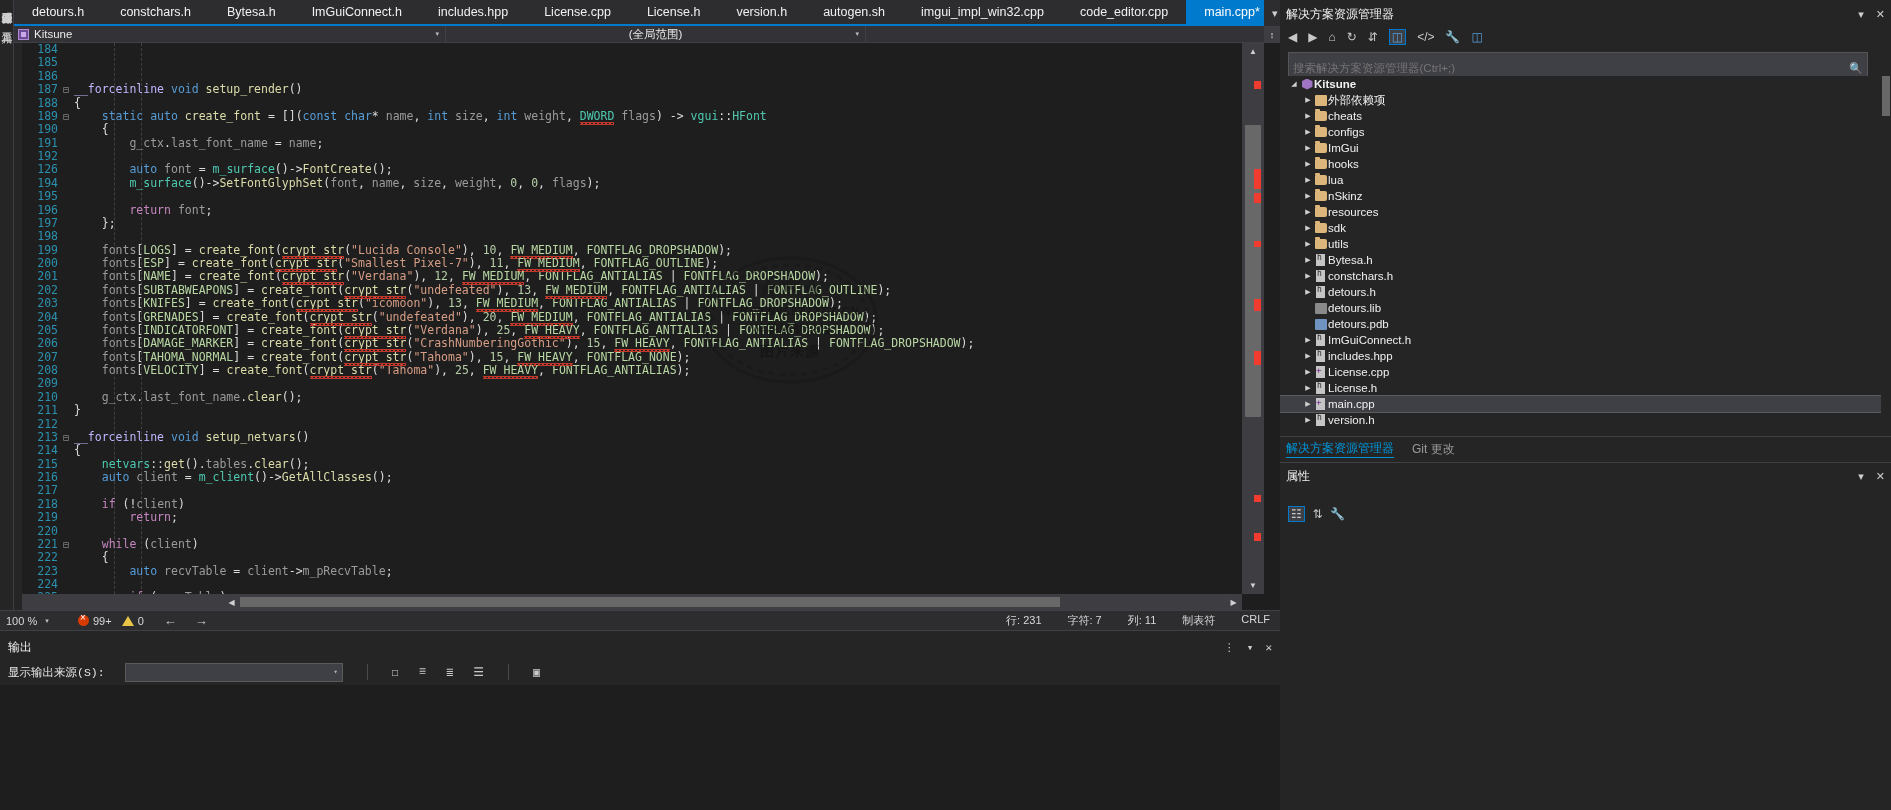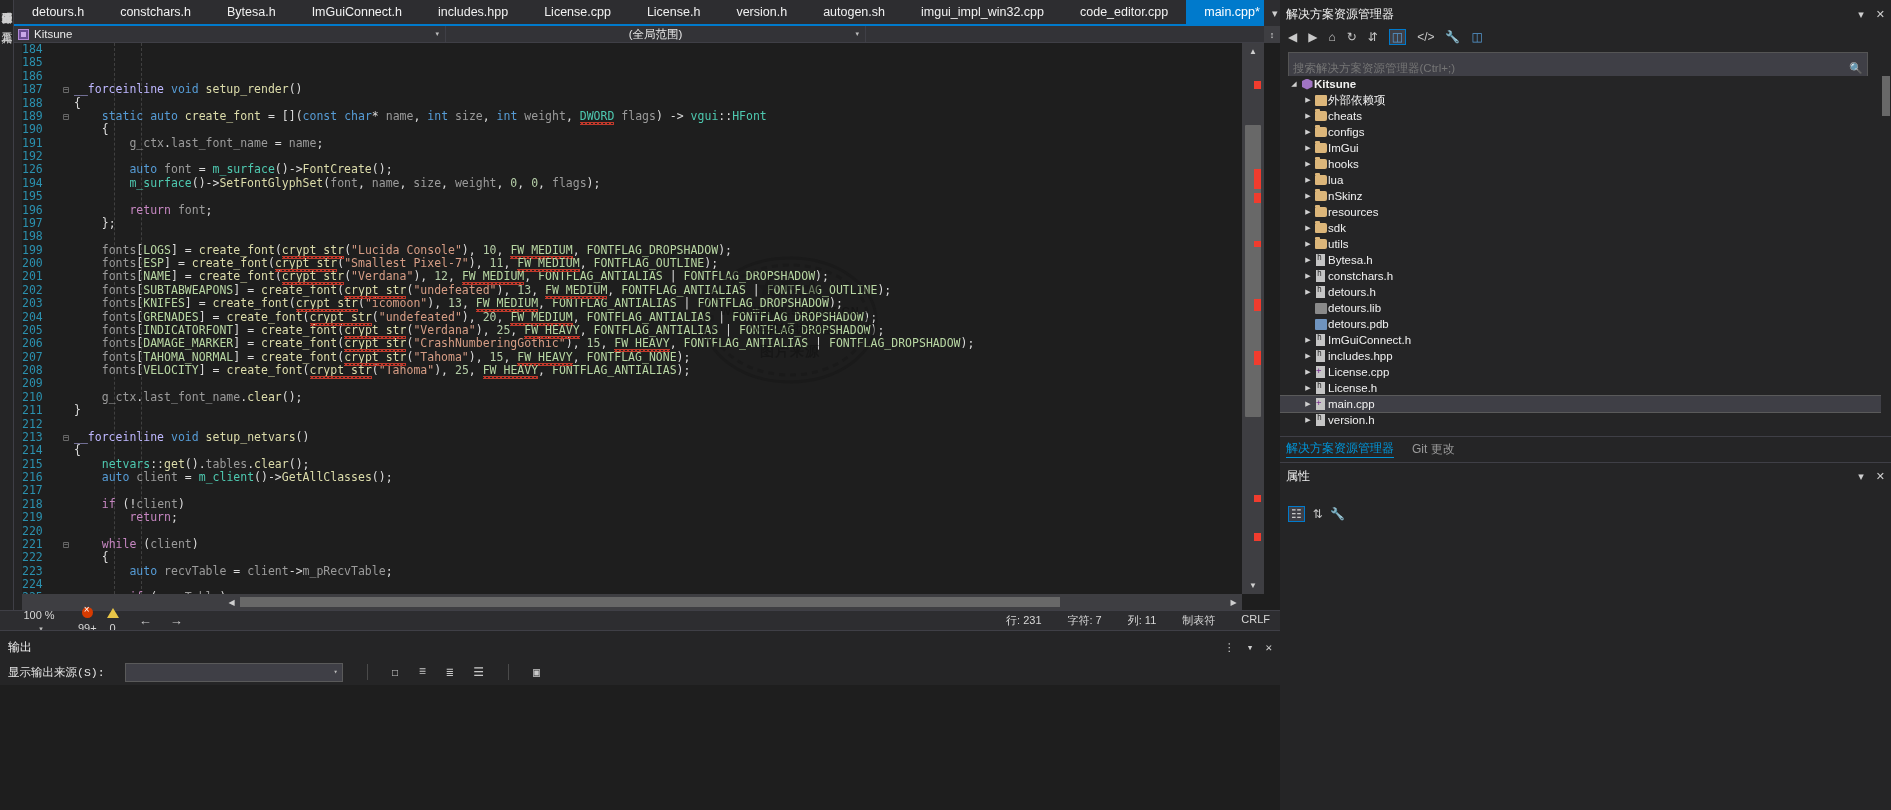--- a/index.html
+++ b/index.html
@@ -81,21 +81,21 @@
     position:absolute; left:8px; top:0; right:22px; bottom:16px;
     overflow:hidden;
   }
   pre.code {
     font-family:"DejaVu Sans Mono", monospace;
     font-size:11.5px; line-height:13.38px;
     color:#dcdcdc; white-space:pre; padding:0; margin:0;
     position:relative;
   }
   .ln {
-    display:inline-block; width:36px; 
+    display:inline-block; width:36px; text-align:right;
     color:#2b91af; user-select:none;
   }
   .fold {
     display:inline-block; width:16px; text-align:center; color:#808080;
     font-family:"DejaVu Sans Mono", monospace; font-size:10px;
   }
   .kw    { color:#569cd6; }
   .kw2   { color:#c586c0; }
   .type  { color:#4ec9b0; }
   .fn    { color:#dcdcaa; }
@@ -149,21 +149,21 @@
     background:#3e3e42; color:#ddd; font-size:9px;
     display:flex; align-items:center; justify-content:center;
   }
 
   
   .editstatus {
     position:absolute; left:0; top:610px; width:1280px; height:20px;
     background:#2d2d30; display:flex; align-items:center;
     font-size:11px; color:#d8d8d8; border-top:1px solid #3f3f46;
   }
-  .editstatus .seg { display:flex; align-items:center; gap:4px;flex-direction:column; }
+  .editstatus .seg { display:flex; align-items:center; gap:4px; }
   .zoombox { width:72px; padding-left:6px; }
   .errbox  { display:flex; align-items:center; gap:10px; margin-left:6px; }
   .dot-red {
     width:11px; height:11px; border-radius:50%; background:#d83b01;
     display:inline-block; position:relative;
   }
   .dot-red:after{
     content:"×"; position:absolute; left:2px; top:-3px; font-size:10px;
     color:#fff;
   }

